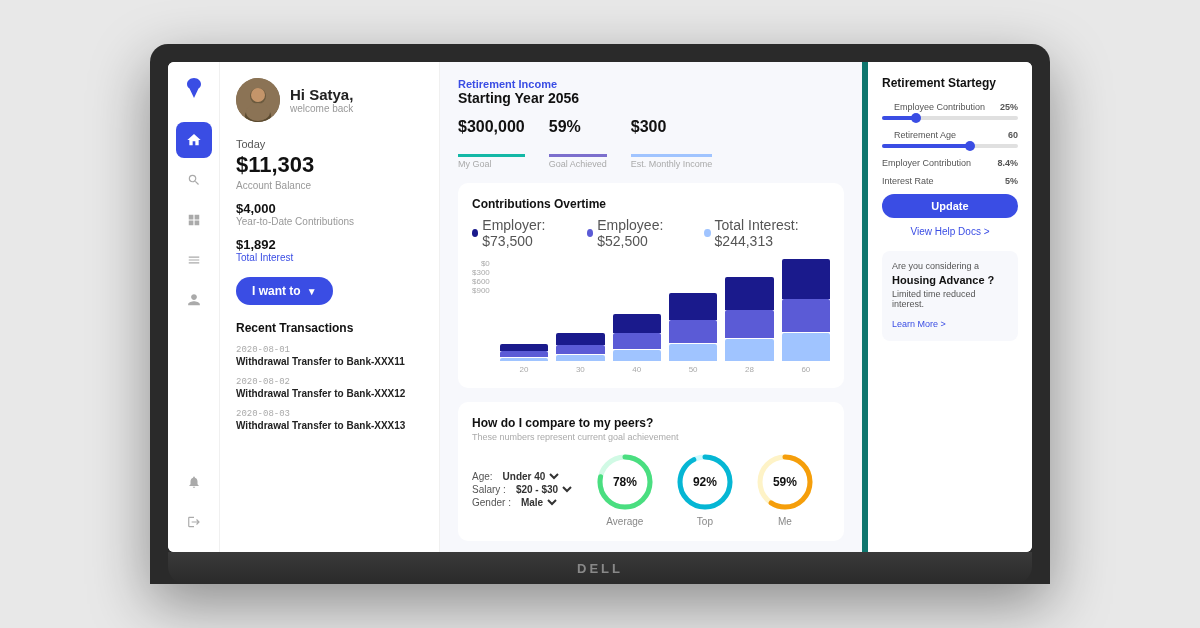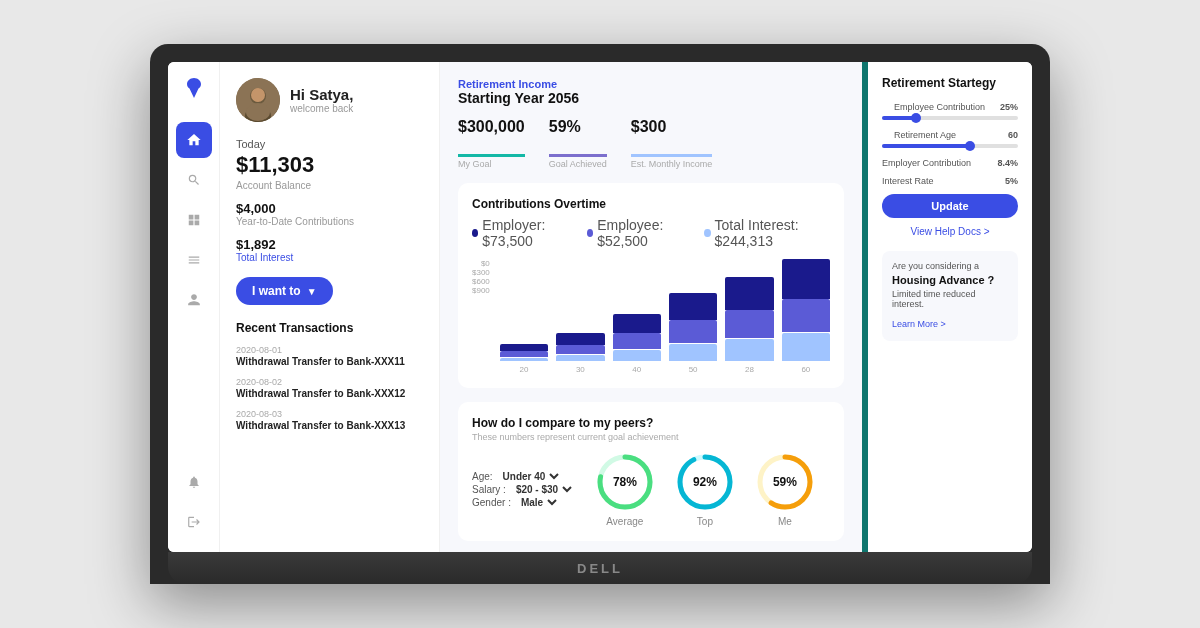--- a/index.html
+++ b/index.html
@@ -171,20 +171,21 @@
       color: #111;
       margin-bottom: 10px;
     }
     .transaction {
       margin-bottom: 10px;
     }
     .tx-date {
       font-size: 9px;
       color: #aaa;
       margin-bottom: 1px;
+      font-family: Liberation Mono, monospace;
     }
     .tx-name {
       font-size: 10px;
       font-weight: 700;
       color: #222;
     }
 
     
     .main-content {
       flex: 1;

